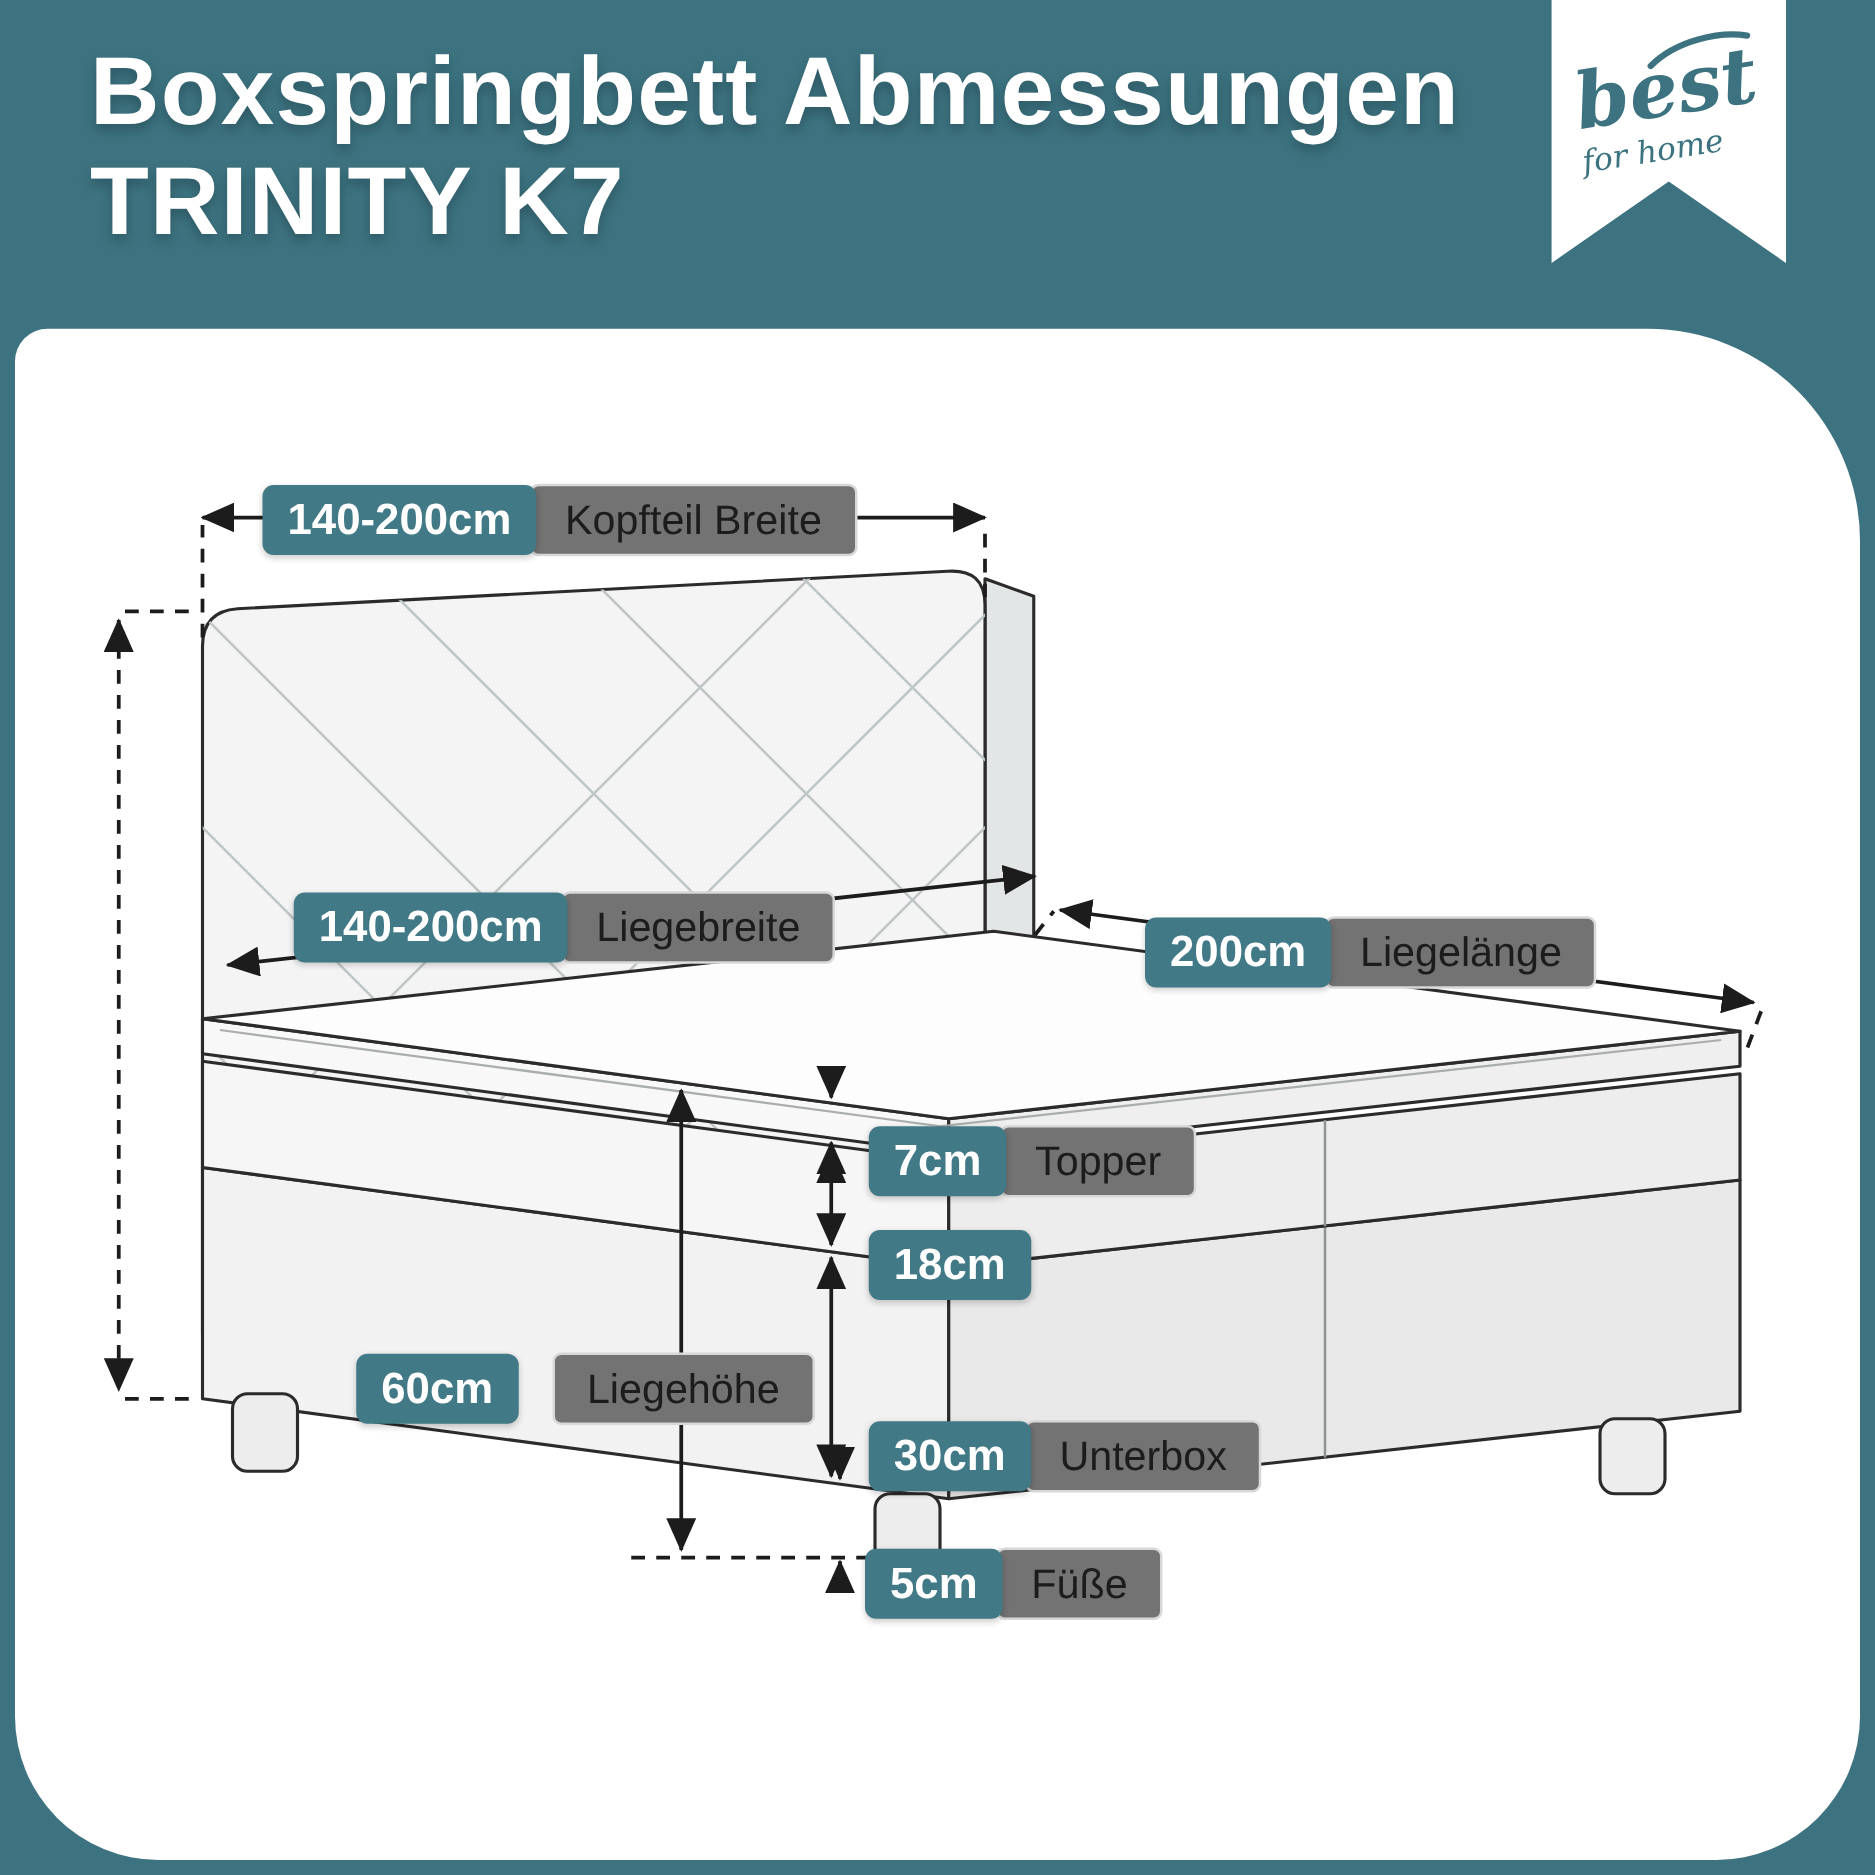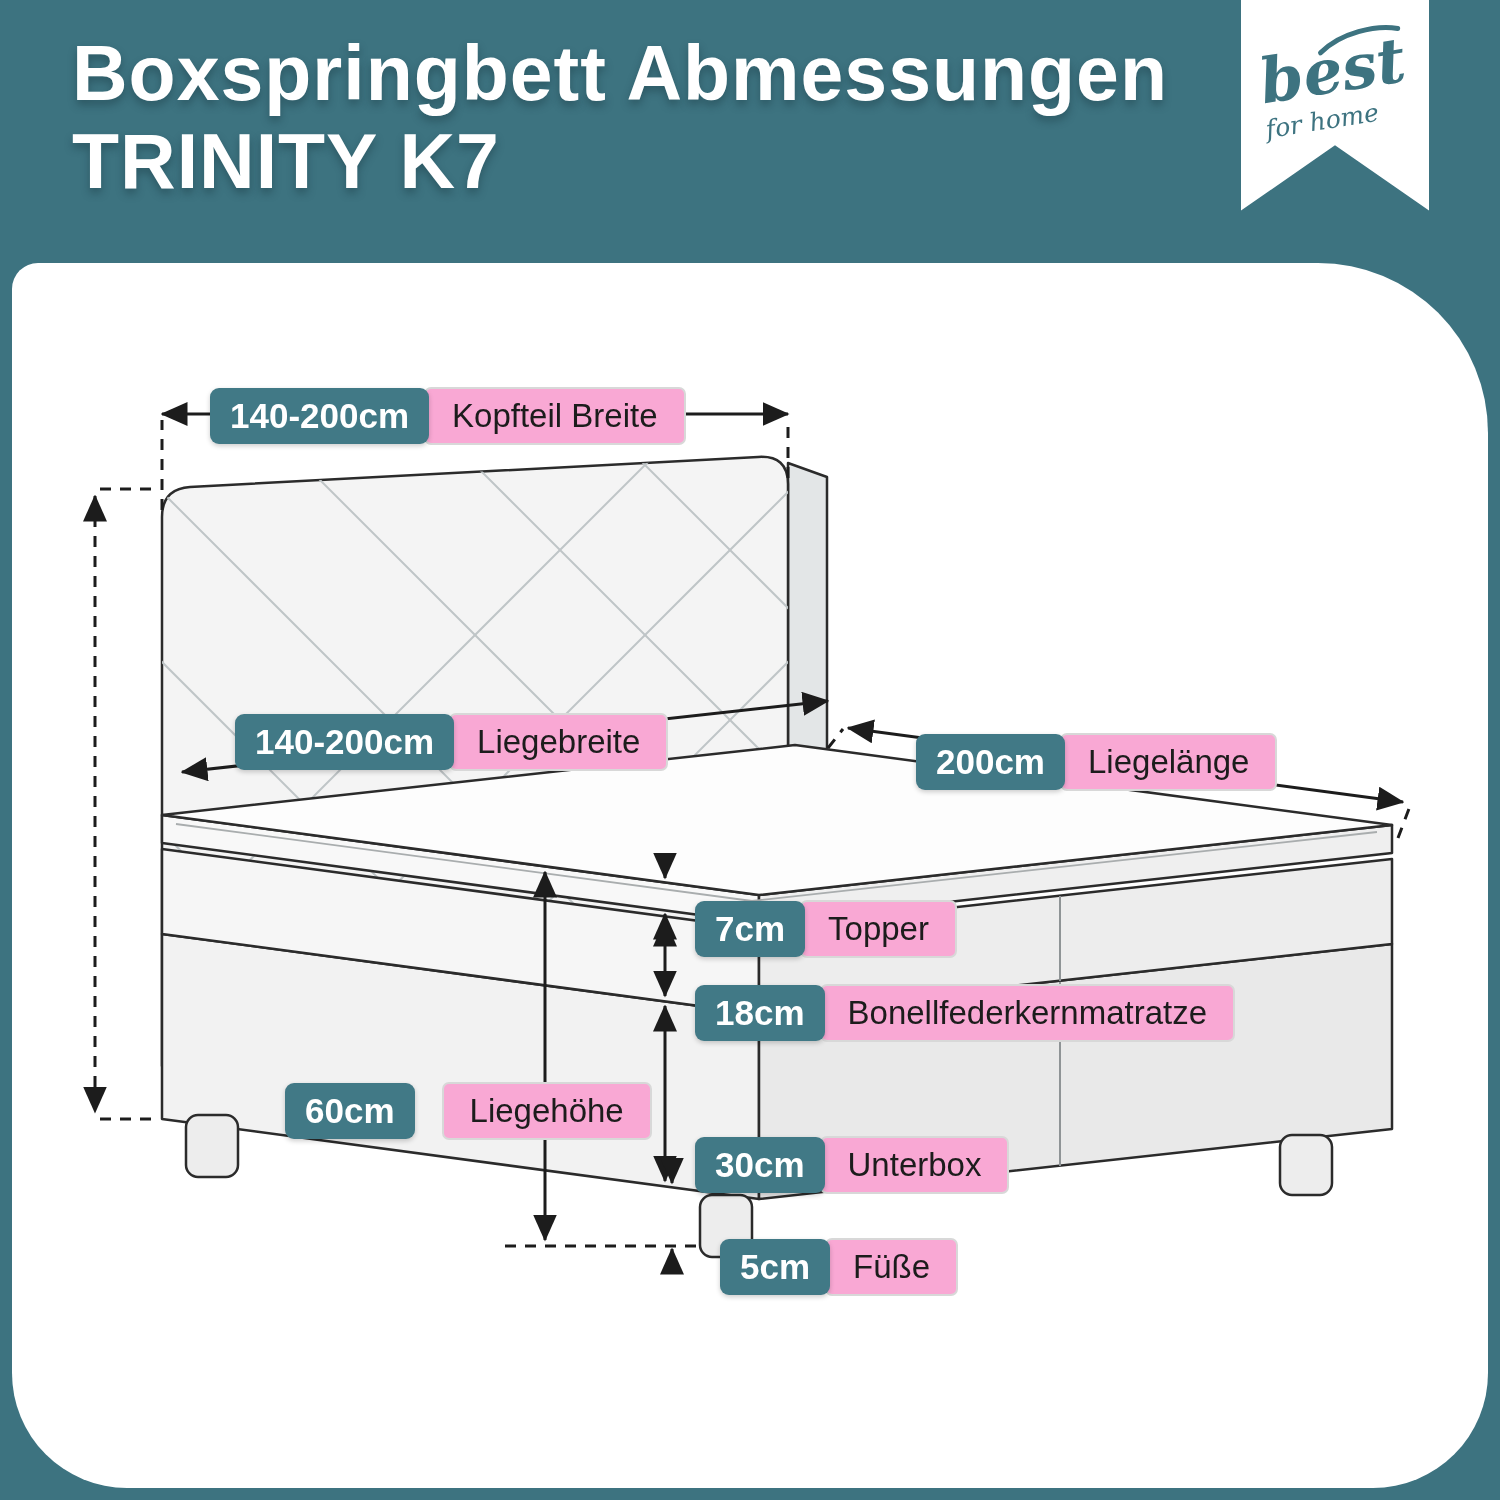--- a/index.html
+++ b/index.html
@@ -16,31 +16,31 @@
   .ribbon{position:absolute;left:1241px;top:0;width:188px;height:242px;background:#fff;
           clip-path:polygon(0 0,100% 0,100% 87%,50% 60%,0 87%);z-index:5;}
   .brand{position:absolute;left:0;top:40px;width:100%;text-align:center;transform:rotate(-9deg);color:#3D7380;}
   .brand-name{font-family:"DejaVu Serif",serif;font-style:italic;font-weight:700;font-size:62px;line-height:1;}
   .swoosh{position:absolute;right:20px;top:-10px;}
   .brand-tag{display:block;font-family:"DejaVu Serif",serif;font-style:italic;font-size:25px;
              margin-top:2px;transform:translateX(-18px);}
   .dim{position:absolute;display:flex;align-items:center;z-index:3;white-space:nowrap;}
   .badge{background:#417986;color:#fff;font-weight:700;font-size:35px;padding:8px 20px;
          border-radius:9px;position:relative;z-index:2;box-shadow:0 2px 5px rgba(0,0,0,.2);}
-  .tag{background:#f9a8d4;border:2px solid #d8d8d8;color:#1c1c1c;font-size:33px;padding:8px 26px;
+  .tag{background:#737373;border:2px solid #d8d8d8;color:#1c1c1c;font-size:33px;padding:8px 26px;
        border-radius:7px;margin-left:-5px;position:relative;z-index:1;}
   .d-kb{left:210px;top:387px;}
   .d-kh{left:56px;top:528px;}
   .d-lb{left:235px;top:713px;}
   .d-ll{left:916px;top:733px;}
   .d-to{left:695px;top:900px;justify-content:center;}
   .d-ma{left:695px;top:984px;border-radius:13px;}
   .d-lh{left:285px;top:1082px;gap:32px;}
   .d-ub{left:695px;top:1136px;}
-  .d-fu{left:692px;top:1238px;margin-left:28px;}
+  .d-fu{left:692px;top:1238px;}
 </style>
 </head>
 <body>
 
 <div class="stage">
 
   <div class="panel"></div>
 
   <svg class="drawing" width="1500" height="1500" viewBox="0 0 1500 1500">
     <defs>
@@ -146,21 +146,20 @@
     <span class="tag">Liegelänge</span>
   </div>
 
   <div class="dim d-to">
     <span class="badge">7cm</span>
     <span class="tag">Topper</span>
   </div>
 
   <div class="dim d-ma">
     <span class="badge">18cm</span>
-    <span class="tag">Bonellfederkernmatratze</span>
   </div>
 
   <div class="dim d-lh">
     <span class="badge">60cm</span>
     <span class="tag">Liegehöhe</span>
   </div>
 
   <div class="dim d-ub">
     <span class="badge">30cm</span>
     <span class="tag">Unterbox</span>

